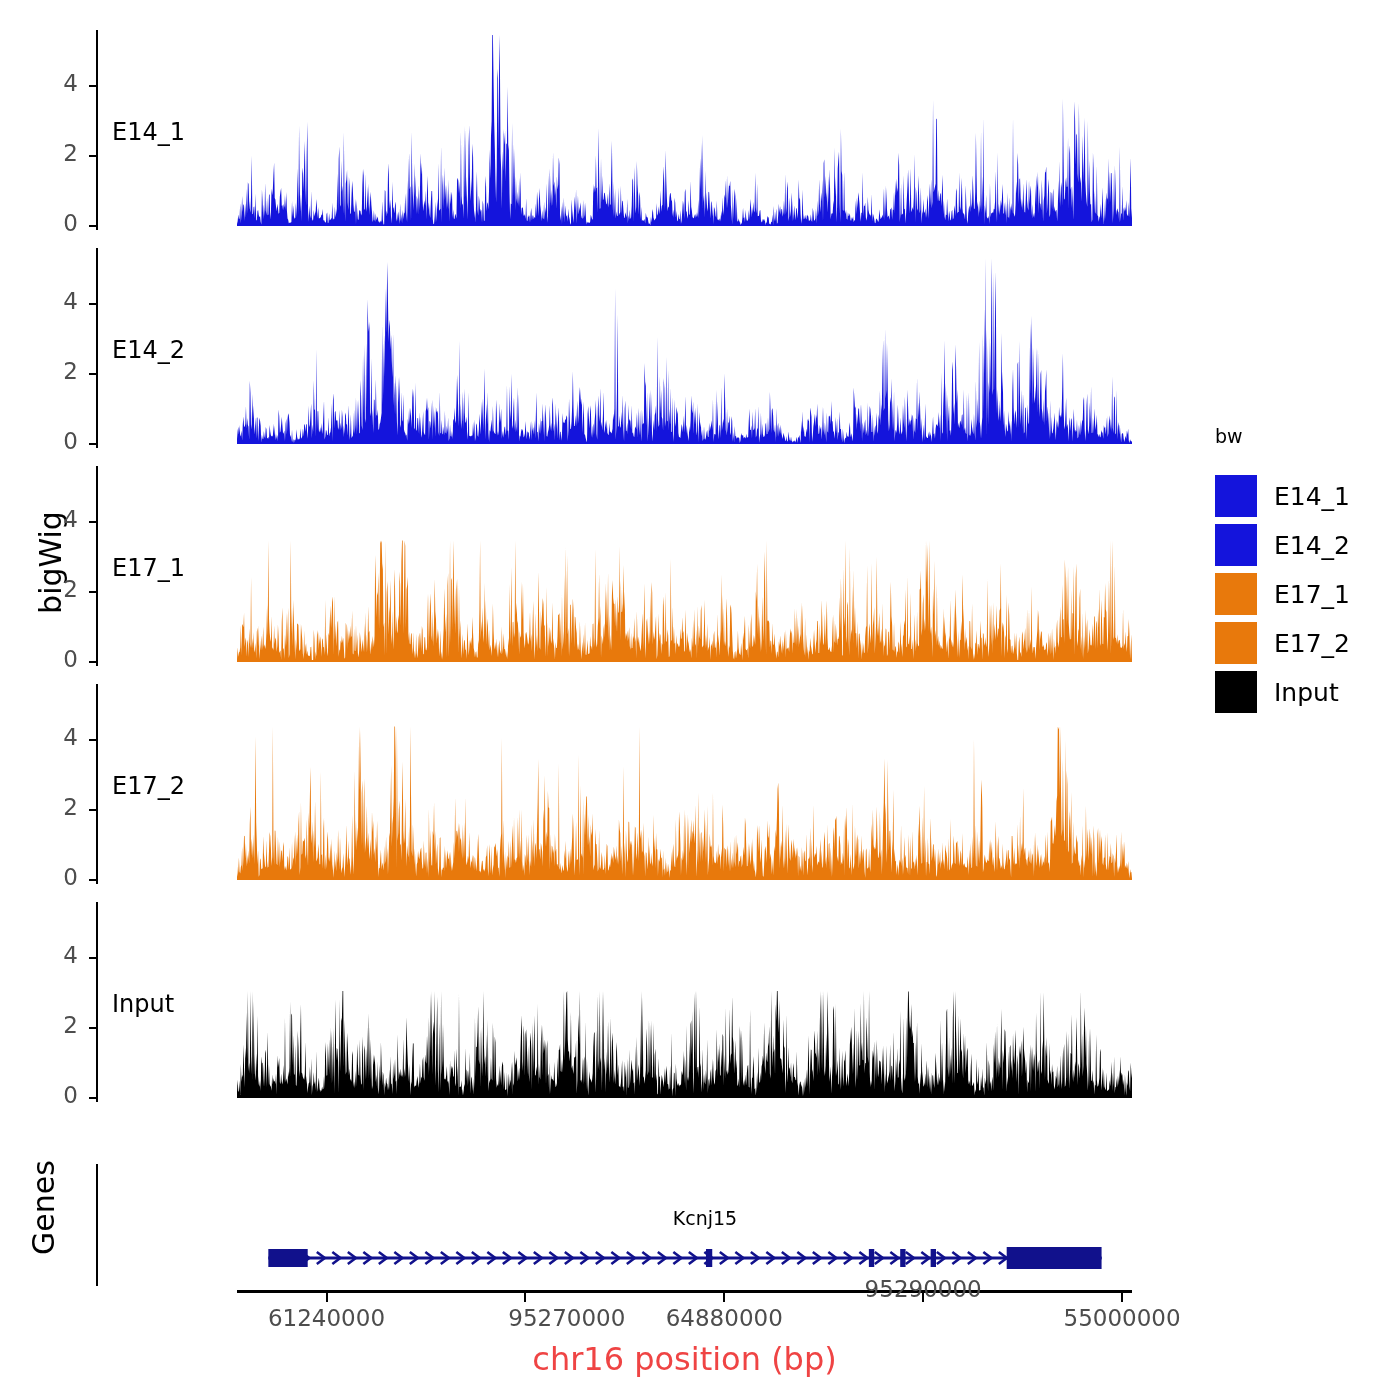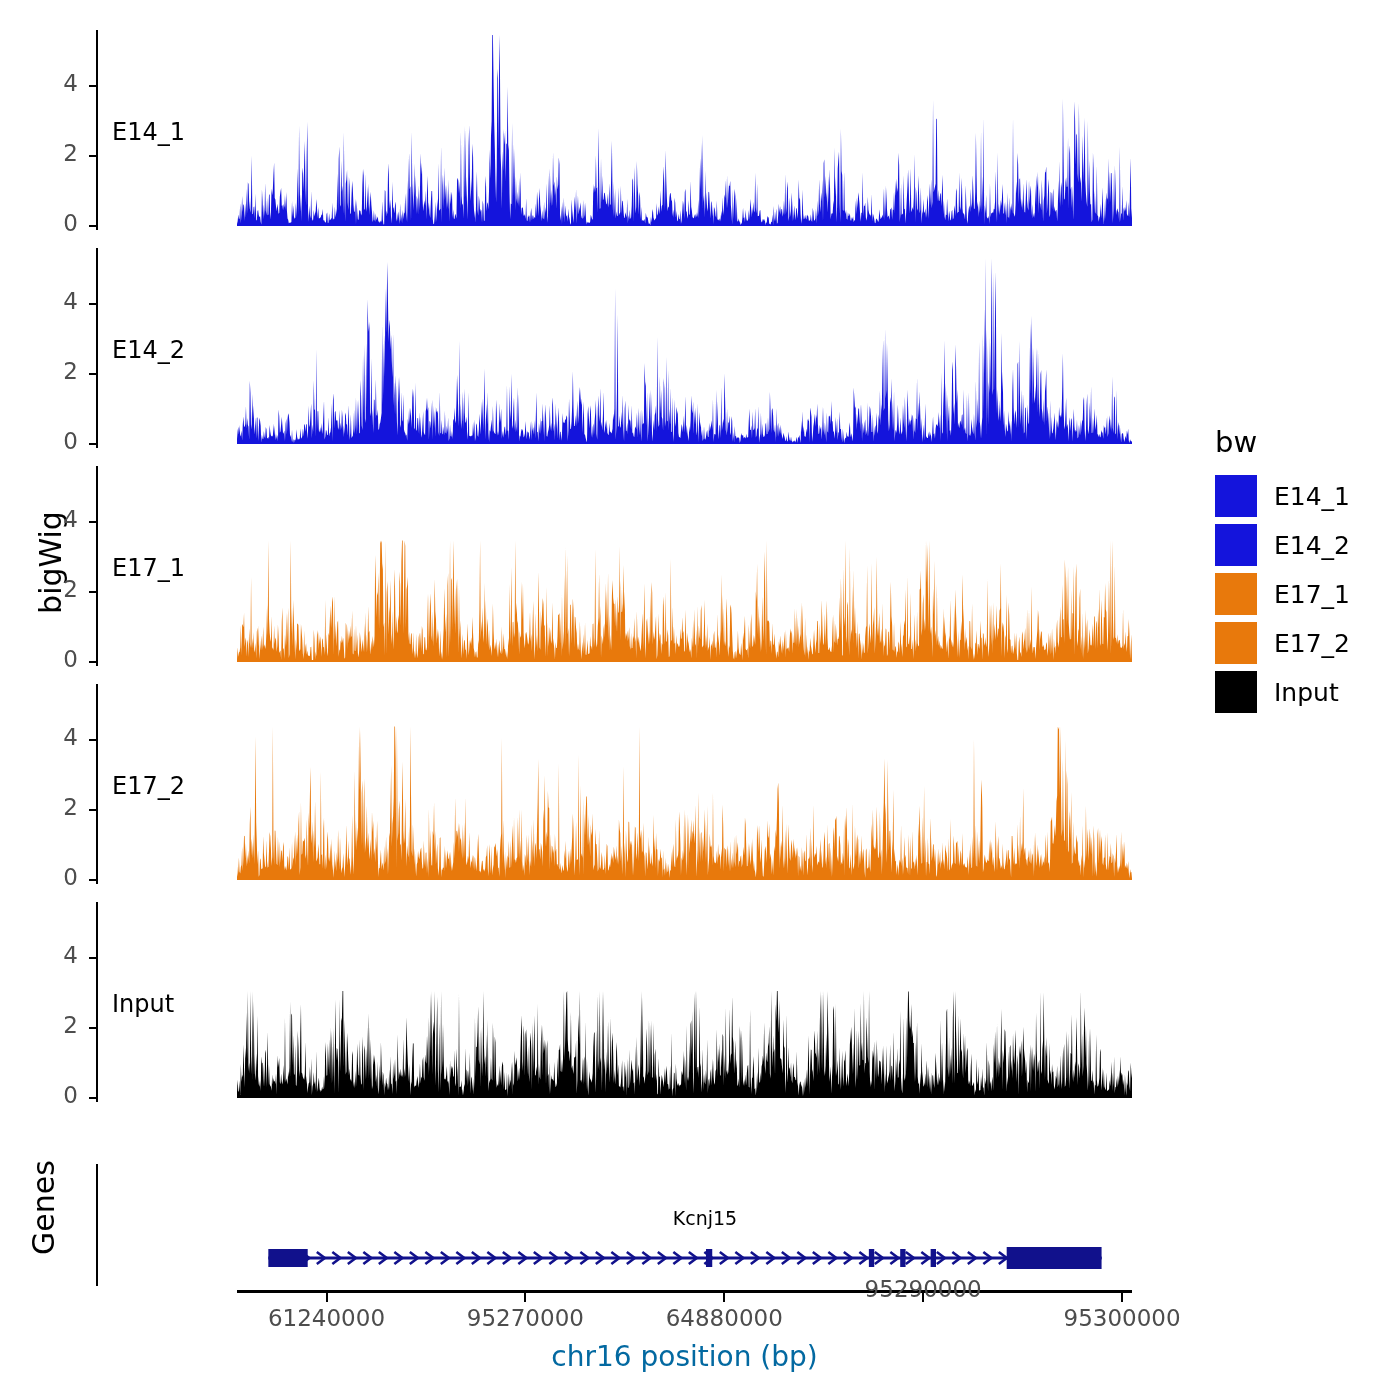--- a/index.html
+++ b/index.html
@@ -16,22 +16,22 @@
   
   .axis-title-y{
     position:absolute;
     font-size:30px;
     color:#000;
     transform-origin:50% 50%;
     white-space:nowrap;
   }
   .axis-title-x{
     position:absolute;
-    font-size:28px;
-    color:#0369a1;
+    font-size:32px;
+    color:#ef4444;
     white-space:nowrap;
     text-align:center;
   }
 
   
   .panel{position:absolute;}
   .panel-axis{
     position:absolute;
     background:#000;
     width:2px;
@@ -86,21 +86,21 @@
     font-size:19px;
     color:#000;
     white-space:nowrap;
     text-align:center;
   }
 
   
   .legend{position:absolute;}
   .legend-title{
     position:absolute;
-    font-size:29px;
+    font-size:19px;
     color:#000;
     white-space:nowrap;
   }
   .legend-row{position:absolute;display:flex;align-items:center;}
   .legend-key{
     width:42px;height:42px;
     display:inline-block;
     flex:0 0 auto;
   }
   .legend-label{
@@ -253,27 +253,27 @@
         <rect x="693.625" y="11" width="5.3700000000000045" height="18" fill="#11118C"></rect>
         <rect x="769.6999999999999" y="9" width="94.87" height="22" fill="#11118C"></rect>
       </svg>
   </div>
 
   <div id="xaxis">
       <div class="xaxis-line" style="left: 237px; top: 1290px; width: 895px;"></div>
       <div class="xtick" style="left: 325.5px; top: 1293px;"></div>
       <div class="xtick-label" style="left: 226.5px; top: 1305px; width: 200px;">61240000</div>
       <div class="xtick" style="left: 524.389px; top: 1293px;"></div>
-      <div class="xtick-label" style="left: 425.389px; top: 1305px; width: 200px;">95270000</div>
+      <div class="xtick-label" style="left: 425.389px; top: 1305px; width: 200px; text-align: right;">95270000</div>
       <div class="xtick" style="left: 723.278px; top: 1293px;"></div>
       <div class="xtick-label" style="left: 624.278px; top: 1305px; width: 200px;">64880000</div>
       <div class="xtick" style="left: 922.167px; top: 1293px;"></div>
       <div class="xtick-label" style="left: 823.167px; top: 1276px; width: 200px;">95290000</div>
       <div class="xtick" style="left: 1121.06px; top: 1293px;"></div>
-      <div class="xtick-label" style="left: 1022.06px; top: 1305px; width: 200px;">95300000</div>
+      <div class="xtick-label" style="left: 1022.06px; top: 1305px; width: 200px;">55000000</div>
     </div>
 
   <div class="axis-title-x" style="left:237px;top:1340px;width:895px;">chr16 position (bp)</div>
 
   <div class="legend" style="left:1205px;top:425px;width:195px;height:290px;">
     <div class="legend-title" style="left:10px;top:0px;">bw</div>
     <div id="legend-rows">
         <div class="legend-row" style="left: 10px; top: 50px;">
           <span class="legend-key" style="background: rgb(20, 20, 220);"></span>
           <span class="legend-label">E14_1</span>

